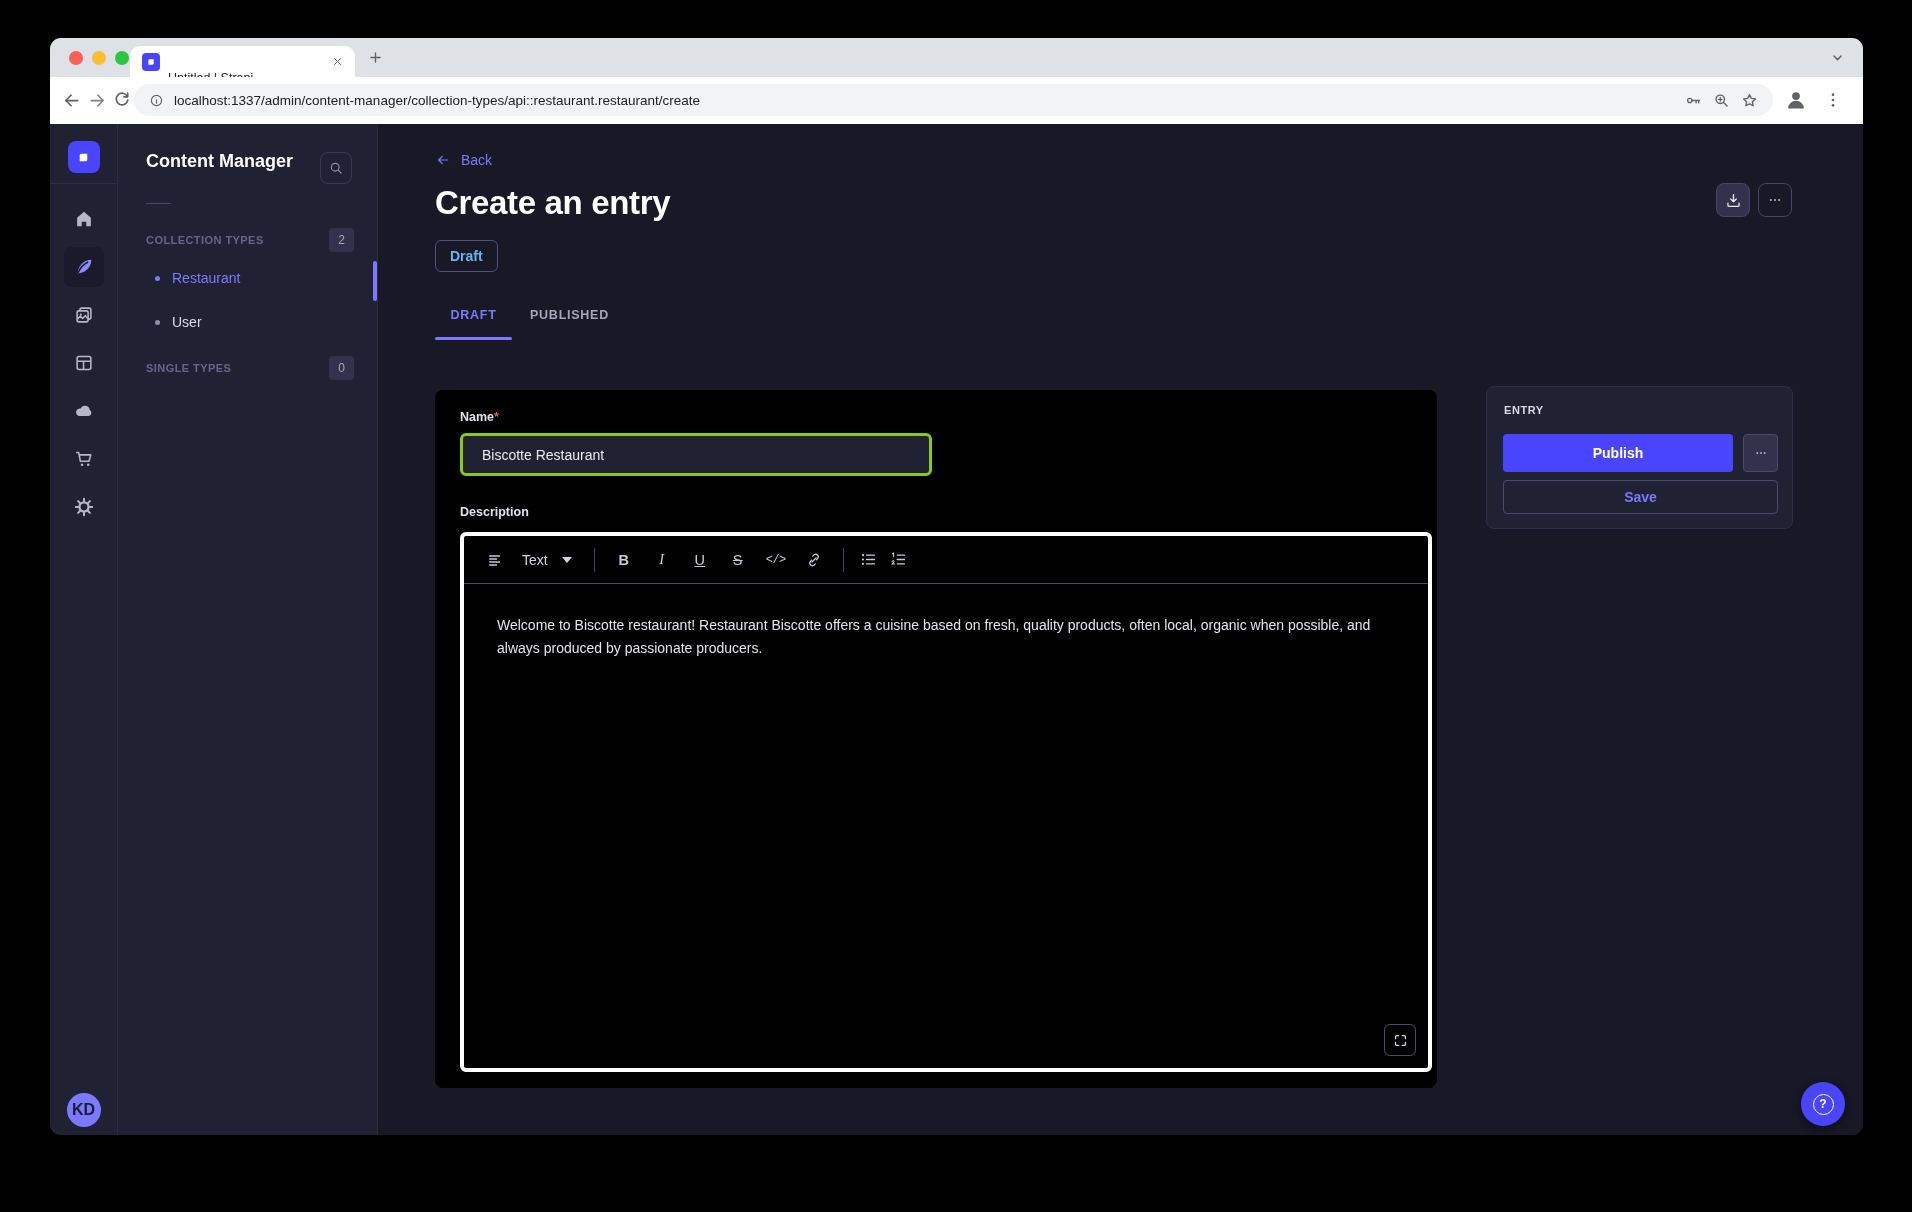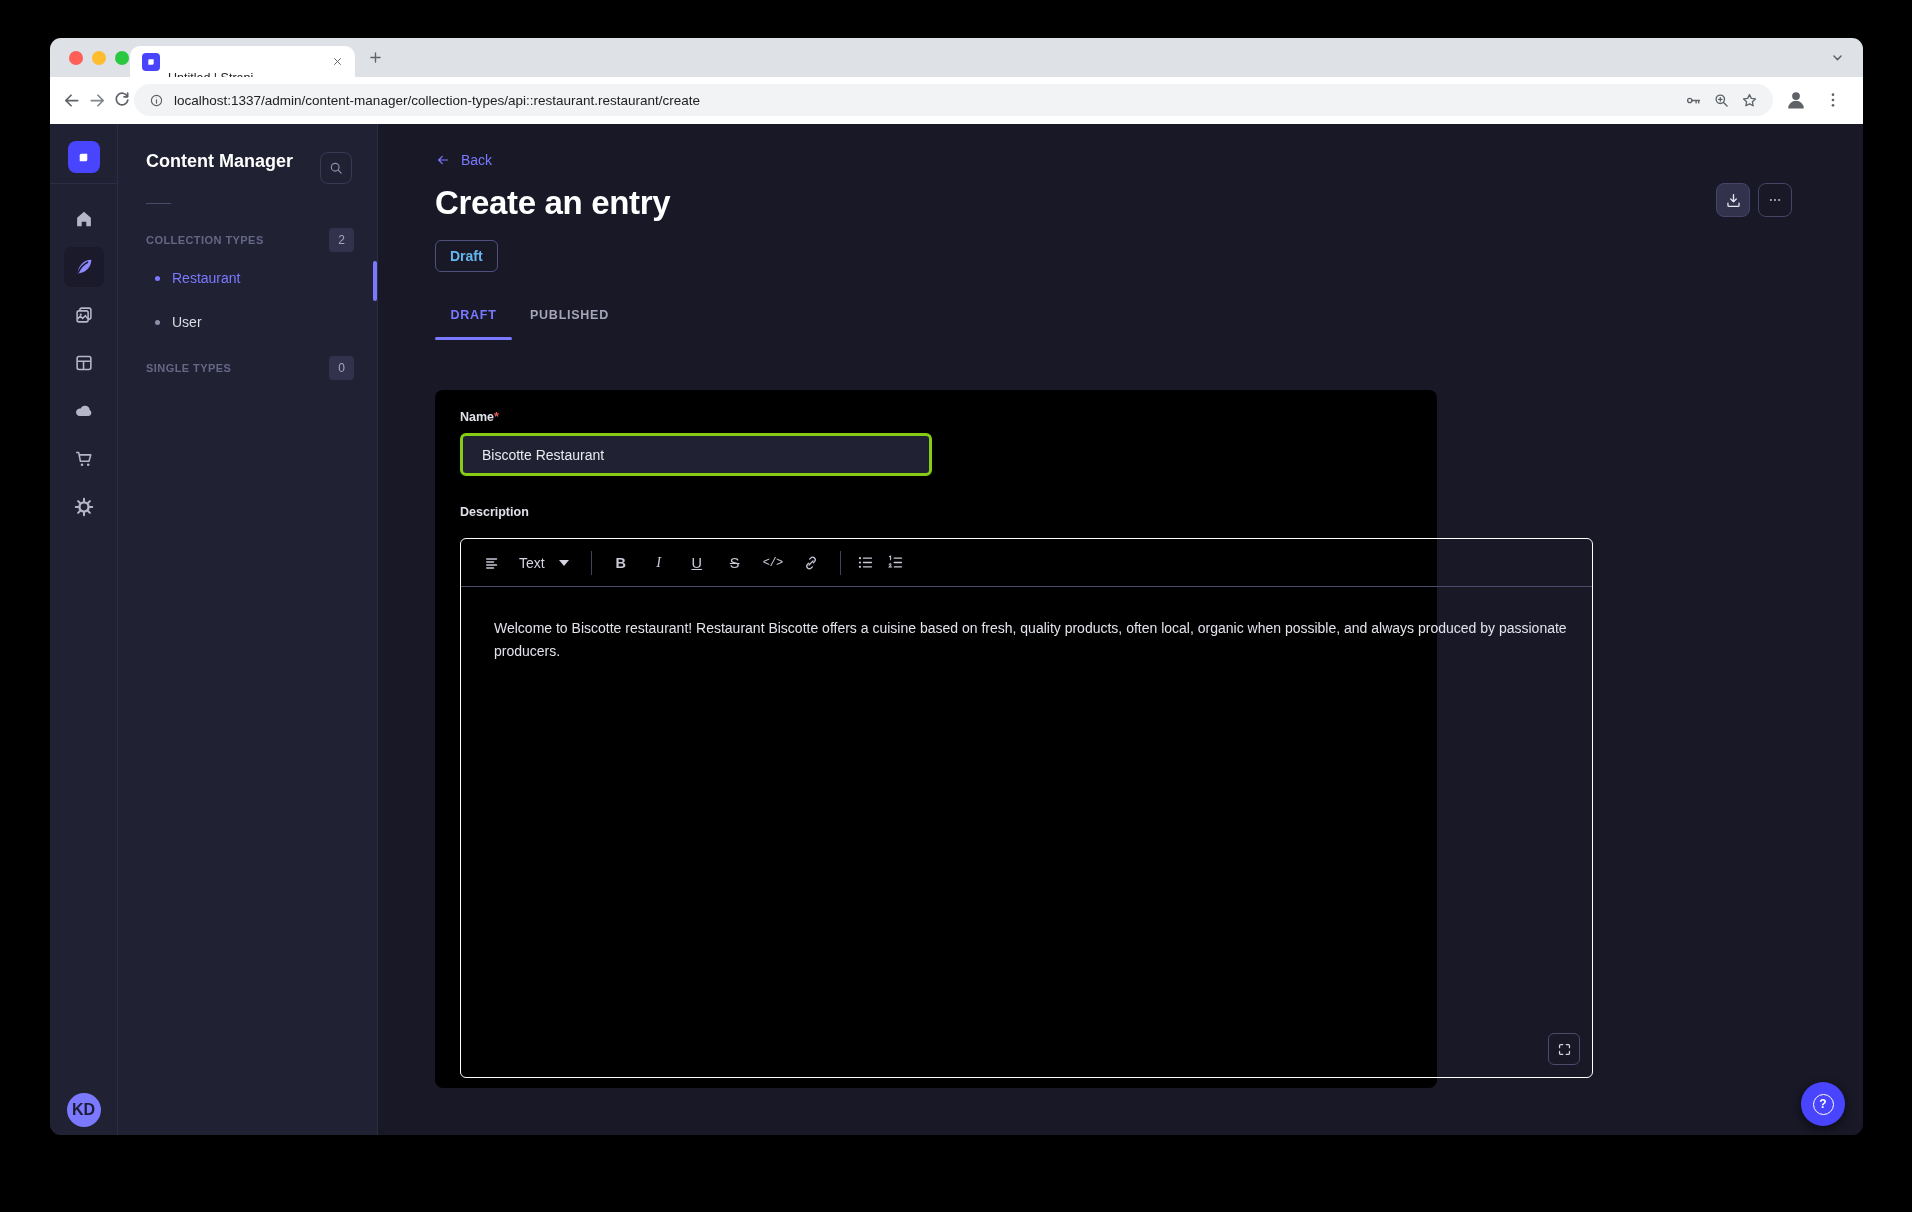--- a/index.html
+++ b/index.html
@@ -64,21 +64,21 @@
   .vtab-draft { left:57px; width:77px; text-align:center; color:#7b79ff; font-weight:700; }
   .vtab-pub { left:152px; color:#a5a5ba; font-weight:600; }
   .tab-underline { position:absolute; left:57px; top:213px; width:77px; height:3px; background:#7b79ff; border-radius:2px; }
 
   .card { position:absolute; left:57px; top:266px; width:1002px; height:698px; background:#000000; border-radius:8px; }
   .f-label { position:absolute; left:25px; font-size:12.5px; font-weight:700; color:#e0e0ea; }
   .lbl-name { top:20px; } .lbl-desc { top:115px; }
   .req { color:#ee5e52; }
   .name-input { position:absolute; left:25px; top:43px; width:472px; height:43px; background:#212134; border:3px solid #84cc16; border-radius:6px; color:#eaeaef; font-size:14px; padding:0 19px; font-family:"Liberation Sans",sans-serif; outline:none; }
 
-  .editor { position:absolute; left:25px; top:148px; width:1133px; height:540px; border:1px solid #ffffff; border-radius:6px; }
+  .editor { position:absolute; left:25px; top:142px; width:972px; height:540px; border:4px solid #ffffff; border-radius:6px; }
   .ed-toolbar { height:48px; border-bottom:1px solid #4a4a6a; display:flex; align-items:center; padding:0 16px; color:#c9c9d8; }
   .ed-btn { width:30px; height:30px; display:grid; place-items:center; border-radius:4px; color:#c9c9d8; font-size:14.5px; }
   .blk-select { display:flex; align-items:center; gap:14px; padding:0 12px; height:30px; font-size:14px; color:#d5d5e2; }
   .ed-sep { width:1px; height:24px; background:#42425f; margin:0 10px; }
   .fmt { gap:0; margin:0 4px; }
   .fmt-b { font-weight:700; } .fmt-i { font-style:italic; font-family:"Liberation Serif",serif; } .fmt-u { text-decoration:underline; } .fmt-s { text-decoration:line-through; }
   .fmt-code { font-family:"Liberation Mono",monospace; font-size:12px; letter-spacing:-.05em; }
   .ed-content { padding:30px 24px 20px 33px; font-size:14px; line-height:23px; color:#e3e3ec; outline:none; }
   .ed-expand { position:absolute; right:12px; bottom:12px; width:32px; height:32px; border:1px solid #4a4a6a; border-radius:6px; background:transparent; color:#d5d5e2; display:grid; place-items:center; }
 
@@ -353,19 +353,31 @@
           </div>
           <div class="ed-content">Welcome to Biscotte restaurant! Restaurant Biscotte offers a cuisine based on fresh, quality products, often local, organic when possible, and always produced by passionate producers.</div>
           <button class="ed-expand">
             <svg viewBox="0 0 24 24" width="17" height="17" fill="none" stroke="currentColor" stroke-width="1.8" stroke-linecap="round" stroke-linejoin="round">
                 <path d="M5 9.5 V6.5 A1.5 1.5 0 0 1 6.5 5 H9.5 M14.5 5 H17.5 A1.5 1.5 0 0 1 19 6.5 V9.5 M19 14.5 V17.5 A1.5 1.5 0 0 1 17.5 19 H14.5 M9.5 19 H6.5 A1.5 1.5 0 0 1 5 17.5 V14.5"></path>
               </svg>
           </button>
         </div>
       </section>
 
+      <aside class="entry">
+        <div class="entry-title">ENTRY</div>
+        <button class="btn-publish">Publish</button>
+        <div class="entry-more">
+          <svg viewBox="0 0 24 24" width="16" height="16" fill="currentColor">
+              <circle cx="6.5" cy="12" r="1.4"></circle>
+              <circle cx="12" cy="12" r="1.4"></circle>
+              <circle cx="17.5" cy="12" r="1.4"></circle>
+            </svg>
+        </div>
+        <button class="btn-save">Save</button>
+      </aside>
 
       <div class="fab">
         <span class="fab-q">?</span>
       </div>
     </main>
   </div>
 </div>
 
 </body></html>

